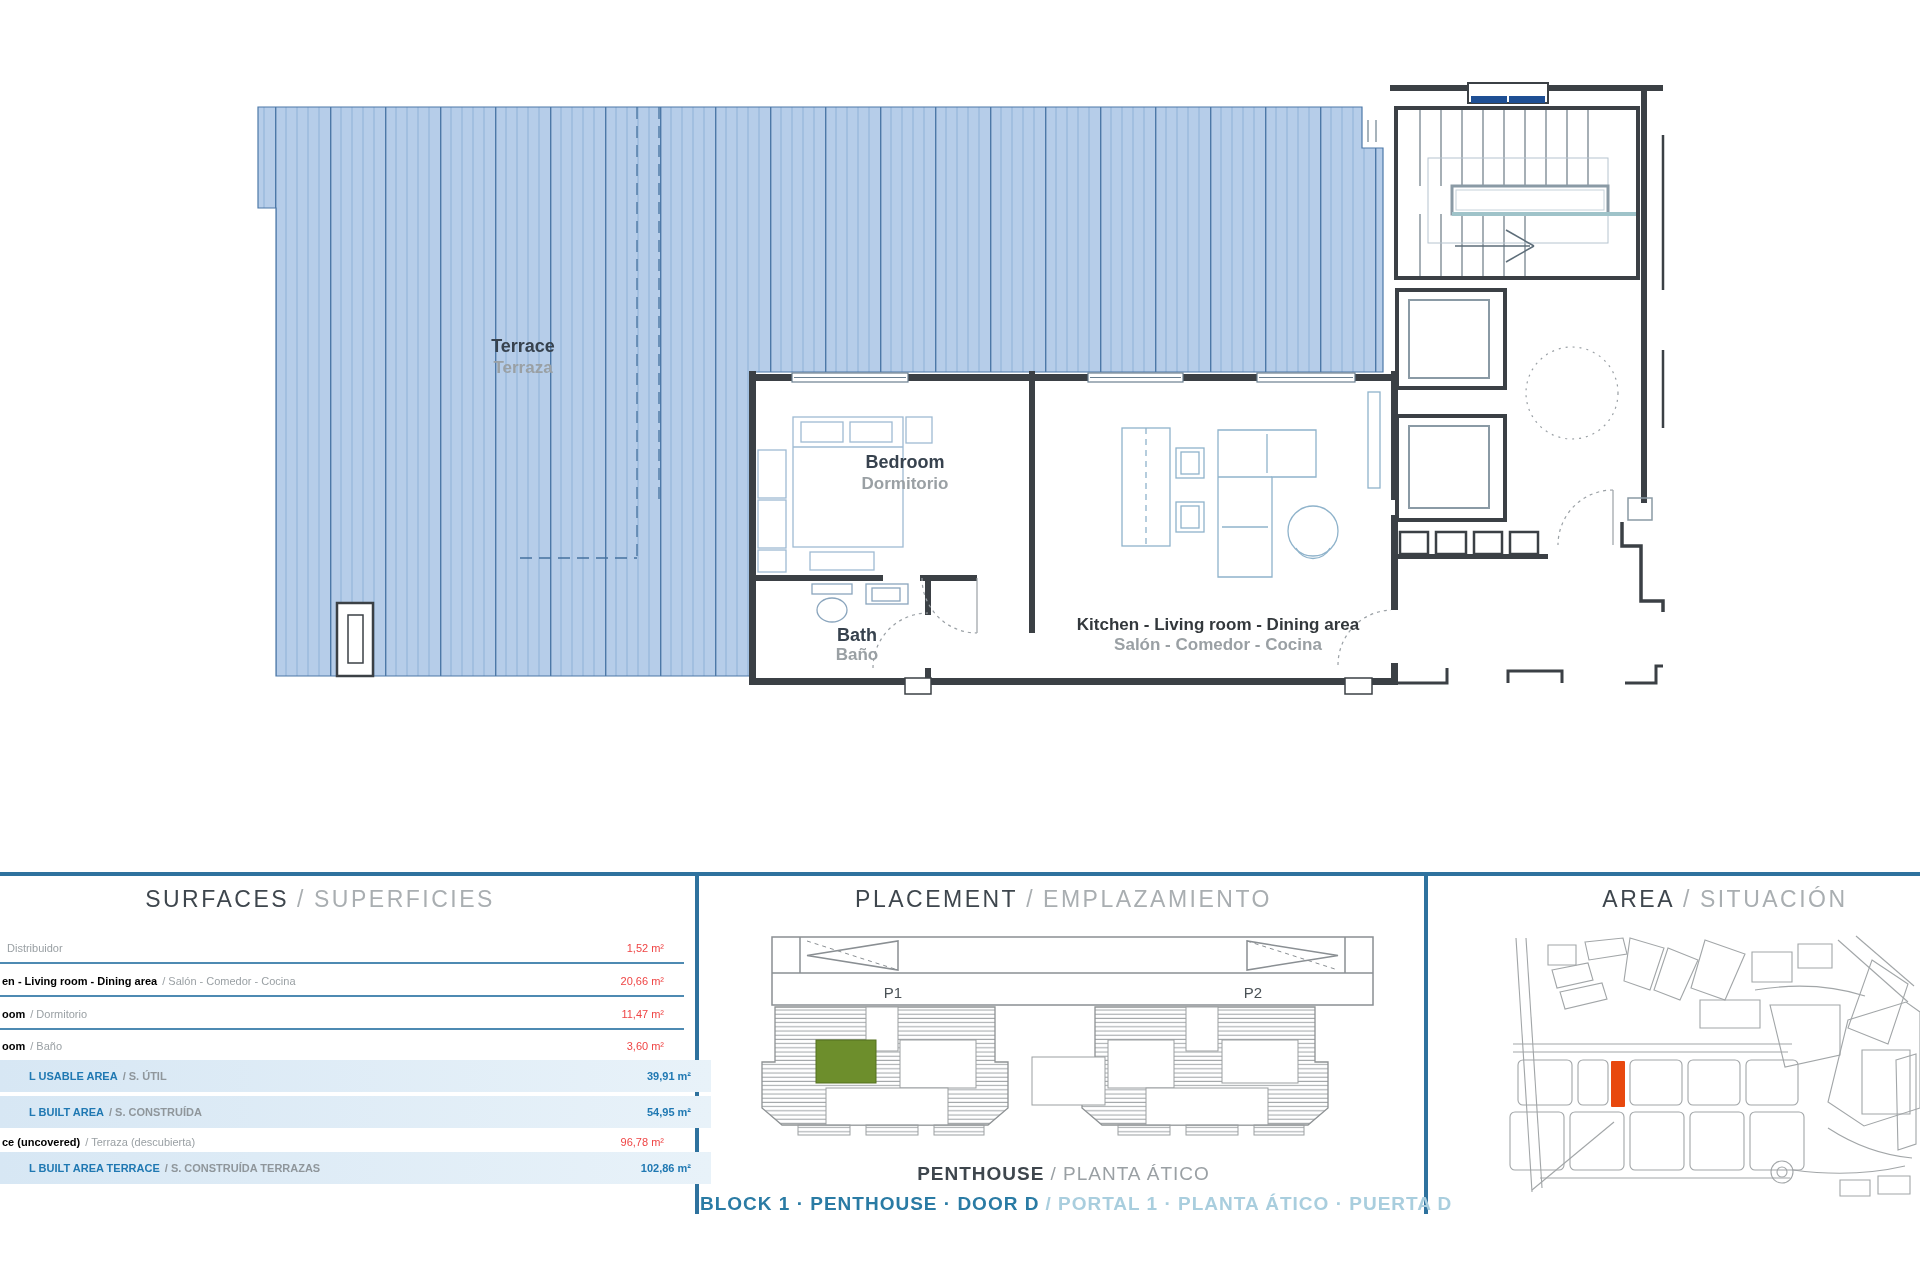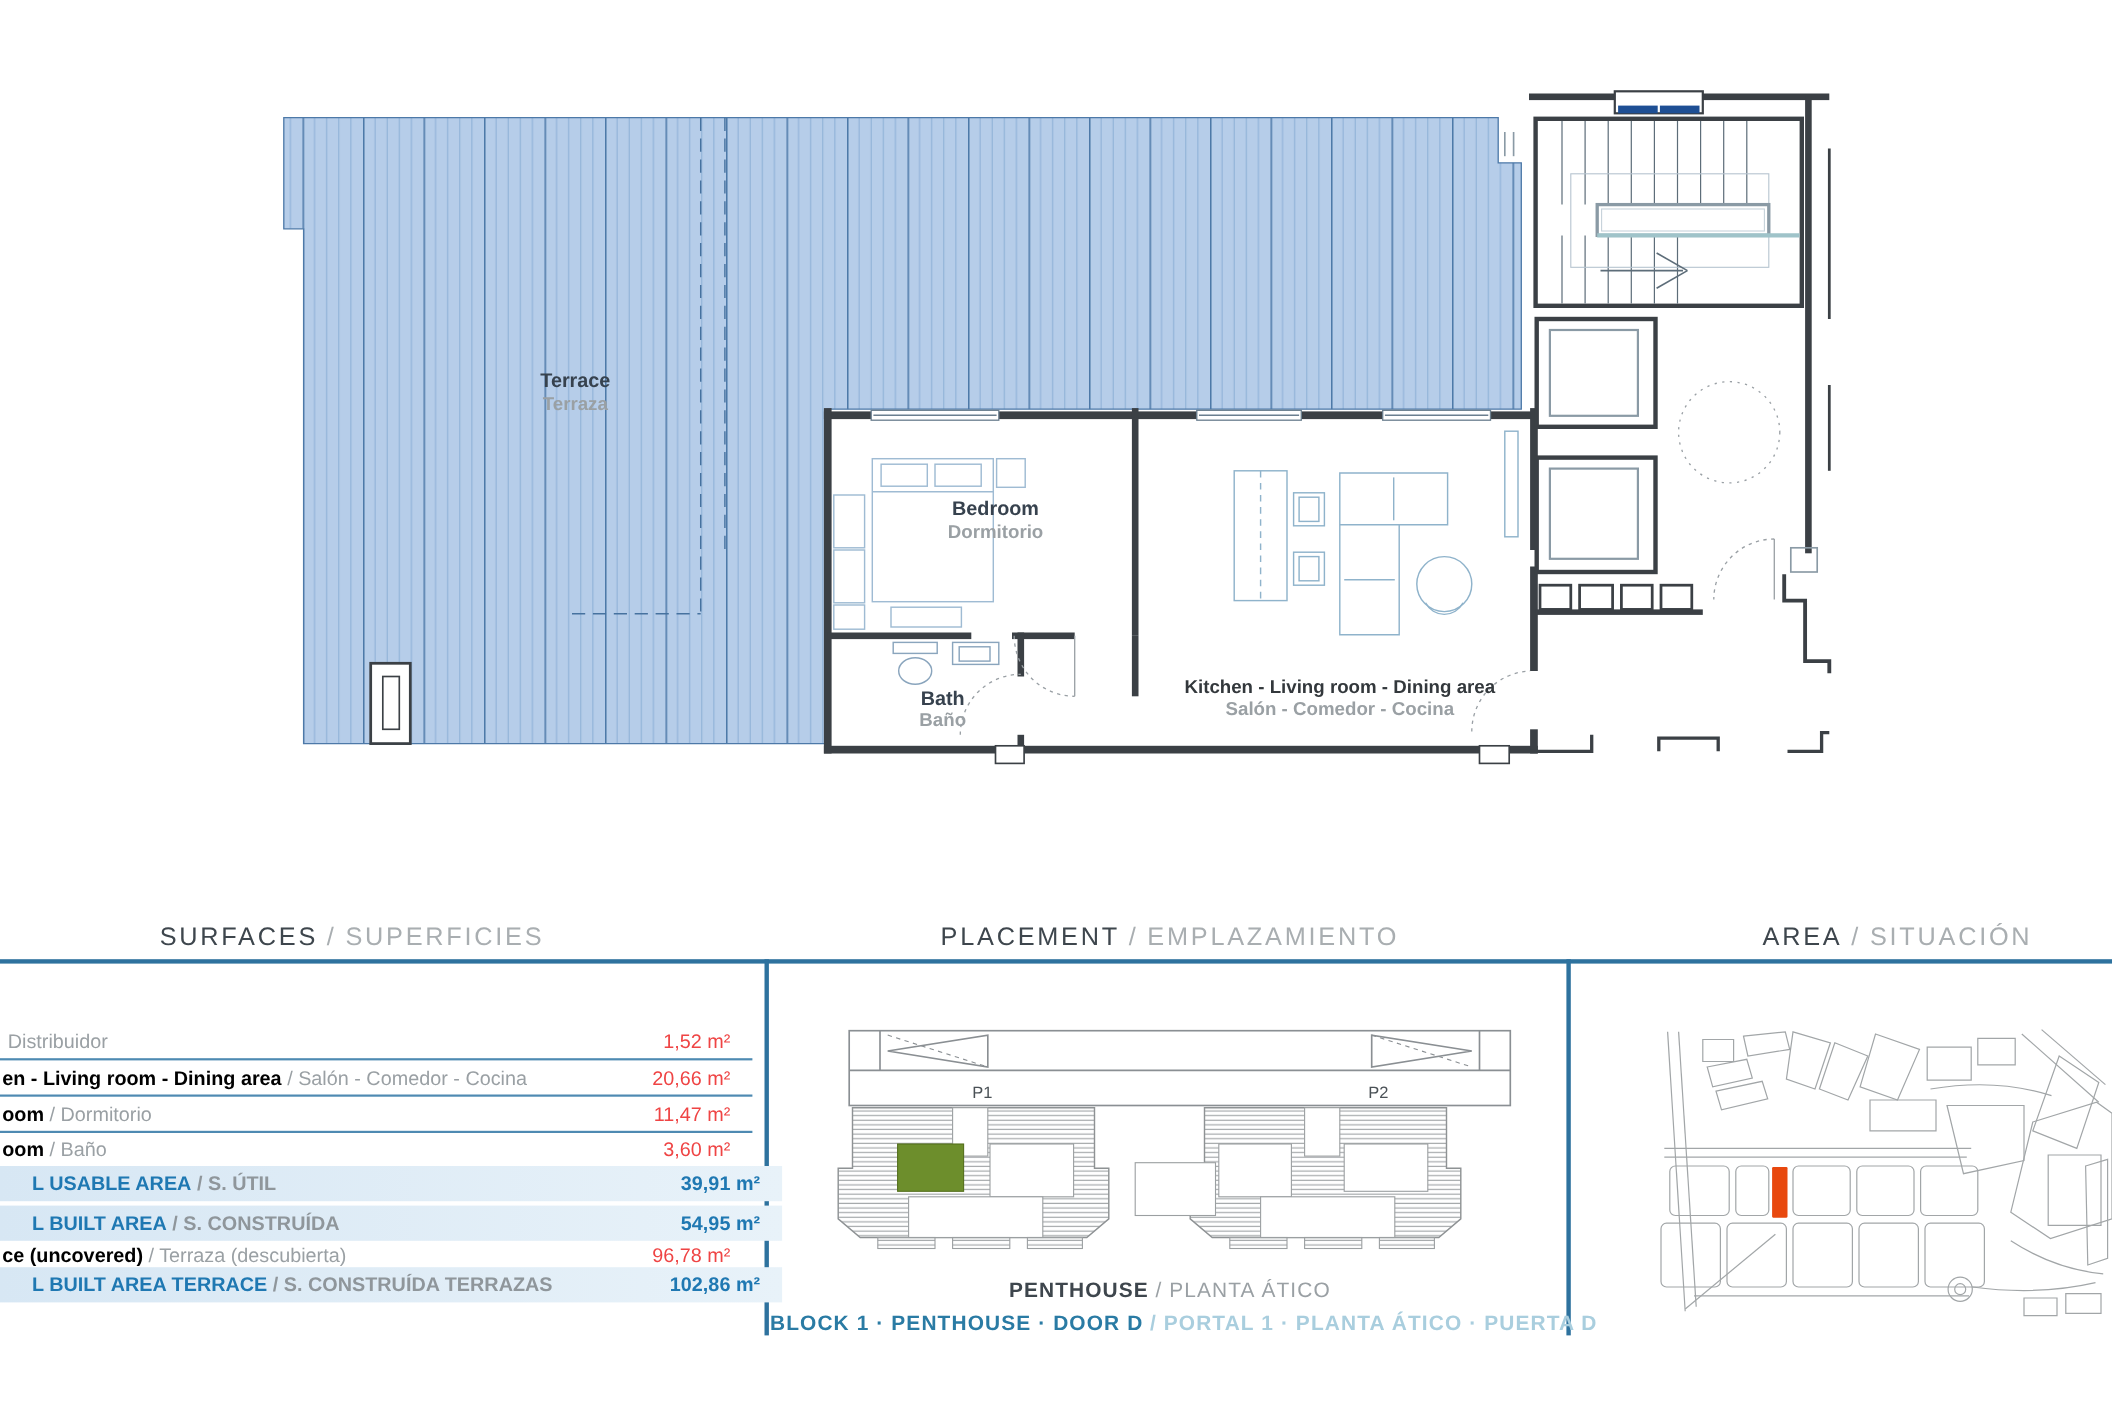--- a/index.html
+++ b/index.html
@@ -2,26 +2,26 @@
 <html><head>
 <meta charset="utf-8">
 <style>
   html,body{margin:0;padding:0;background:#ffffff;}
   .page{position:relative;width:1920px;height:1280px;background:#ffffff;overflow:hidden;
         font-family:"Liberation Sans", sans-serif;}
   svg{position:absolute;display:block;}
   
   .bottom-border{position:absolute;left:0;top:872px;width:1920px;height:4px;background:#2e729e;}
   .vdivider{position:absolute;top:872px;width:4px;height:342px;background:#2e729e;}
-  .phead{position:absolute;top:836px;height:30px;display:flex;align-items:center;justify-content:center;
+  .phead{position:absolute;top:884px;height:30px;display:flex;align-items:center;justify-content:center;
          font-size:23px;letter-spacing:2.5px;color:#3e464d;white-space:nowrap;}
   .phead .hsep,.phead .h2{color:#a9aeb1;margin-left:8px;}
   
   .srow{position:absolute;left:0;width:684px;display:flex;align-items:center;
-        font-size:18px;white-space:nowrap;overflow:hidden;}
+        font-size:11px;white-space:nowrap;overflow:hidden;}
   .srow .lbl{flex:1;padding-left:2px;overflow:hidden;}
   .srow .en{font-weight:bold;color:#000000;}
   .srow .es{color:#9aa0a4;margin-left:5px;}
   .srow .val{padding-right:20px;color:#ef4444;}
   .srow.sep{border-bottom:2px solid #4e8ab2;}
   .srow.total{background:linear-gradient(90deg,#d7e7f4,#e8f2f9);padding-left:27px;}
   .srow.total .en{color:#1f78b2;}
   .srow.total .es{font-weight:bold;color:#8f969b;}
   .srow.total .val{font-weight:bold;color:#1f78b2;}
   

